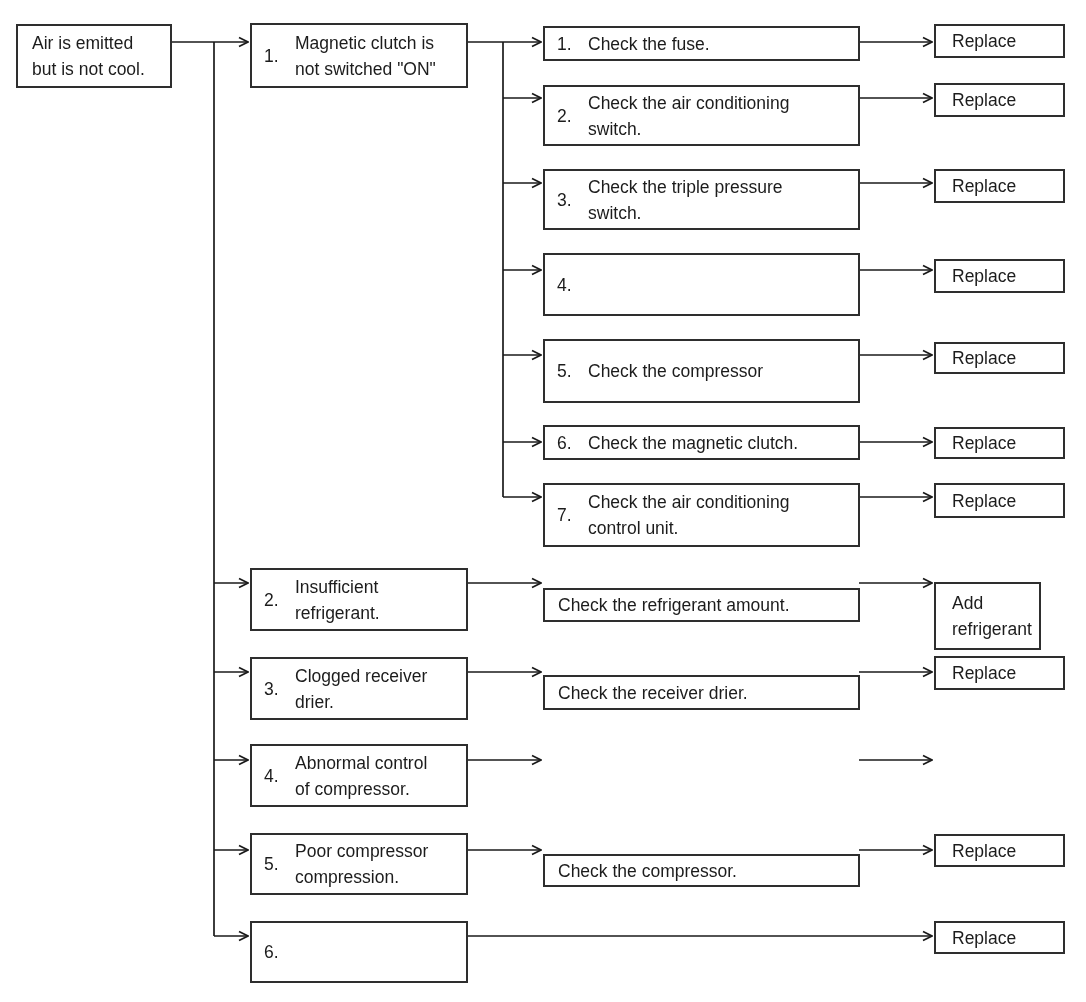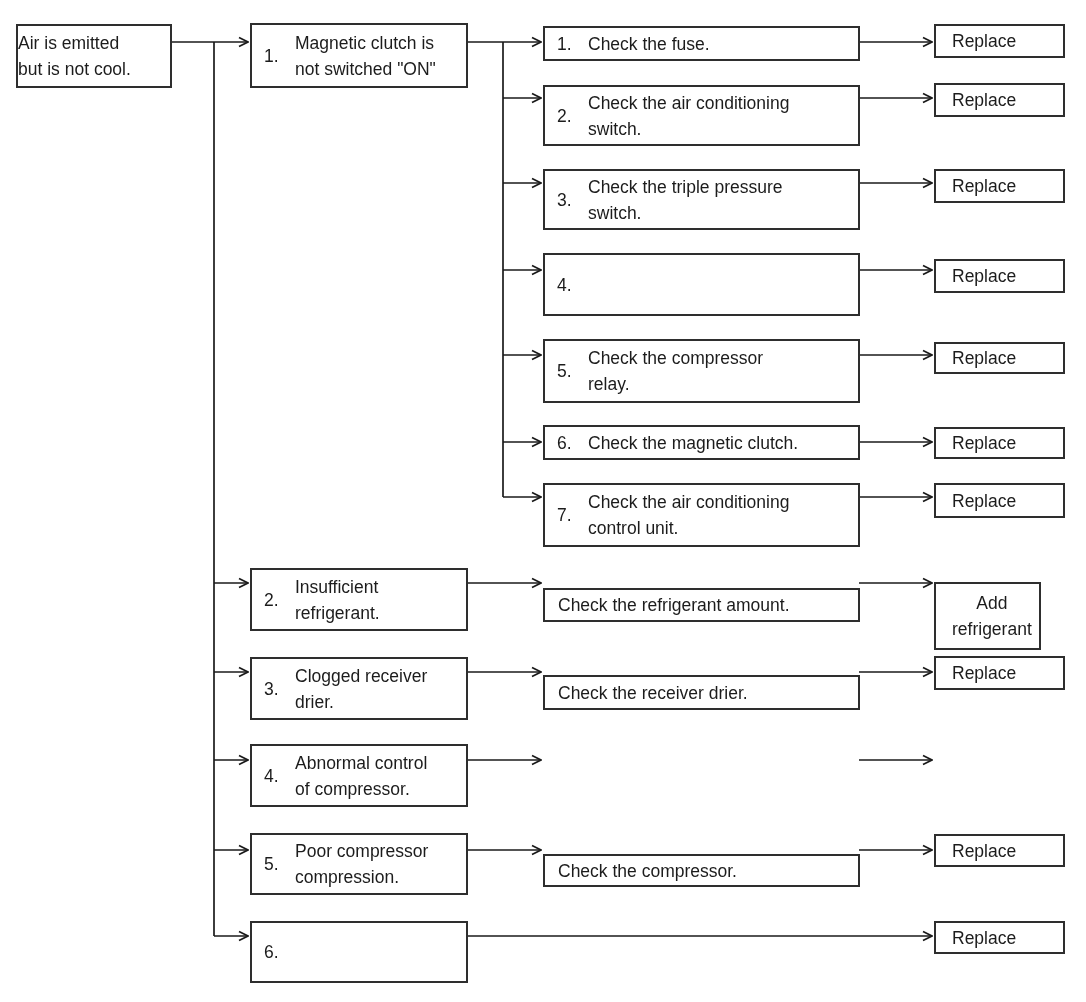--- a/index.html
+++ b/index.html
@@ -21,22 +21,22 @@
     display: flex;
     align-items: center;
     font-size: 17.5px;
     line-height: 26px;
     white-space: nowrap;
   }
   .num  { flex: none; width: 31px; padding-left: 12px; }
   .txt  { display: block; }
   .ln   { display: block; }
   .plain  { padding-left: 13px; margin-top: 20px; }
-  .action { padding-left: 16px; text-align: center; }
-  .symptom{ }
+  .action { padding-left: 16px; }
+  .symptom{ padding-left: 14px; }
 </style>
 </head>
 <body>
 
 <div class="stage">
 
   <svg class="wires" viewBox="0 0 1086 1002" aria-hidden="true">
     <defs>
       <marker id="arrow" viewBox="0 0 12 12" refX="11" refY="6" markerWidth="12" markerHeight="12" orient="auto" markerUnits="userSpaceOnUse">
         <path d="M2,1.5 L11,6 L2,10.5" fill="none" stroke="#1a1a1a" stroke-width="1.7"></path>
@@ -148,21 +148,20 @@
       <span class="ln">switch.</span>
     </span>
   </div>
   <div class="box" style="left:543px;top:253px;width:317px;height:63px">
     <span class="num">4.</span>
   </div>
   <div class="box" style="left:543px;top:339px;width:317px;height:64px">
     <span class="num">5.</span>
     <span class="txt">
       <span class="ln">Check the compressor</span>
-      <span class="ln">relay.</span>
     </span>
   </div>
   <div class="box" style="left:543px;top:425px;width:317px;height:35px">
     <span class="num">6.</span>
     <span class="txt">
         <span class="ln">Check the magnetic clutch.</span>
       </span>
   </div>
   <div class="box" style="left:543px;top:483px;width:317px;height:64px">
     <span class="num">7.</span>

